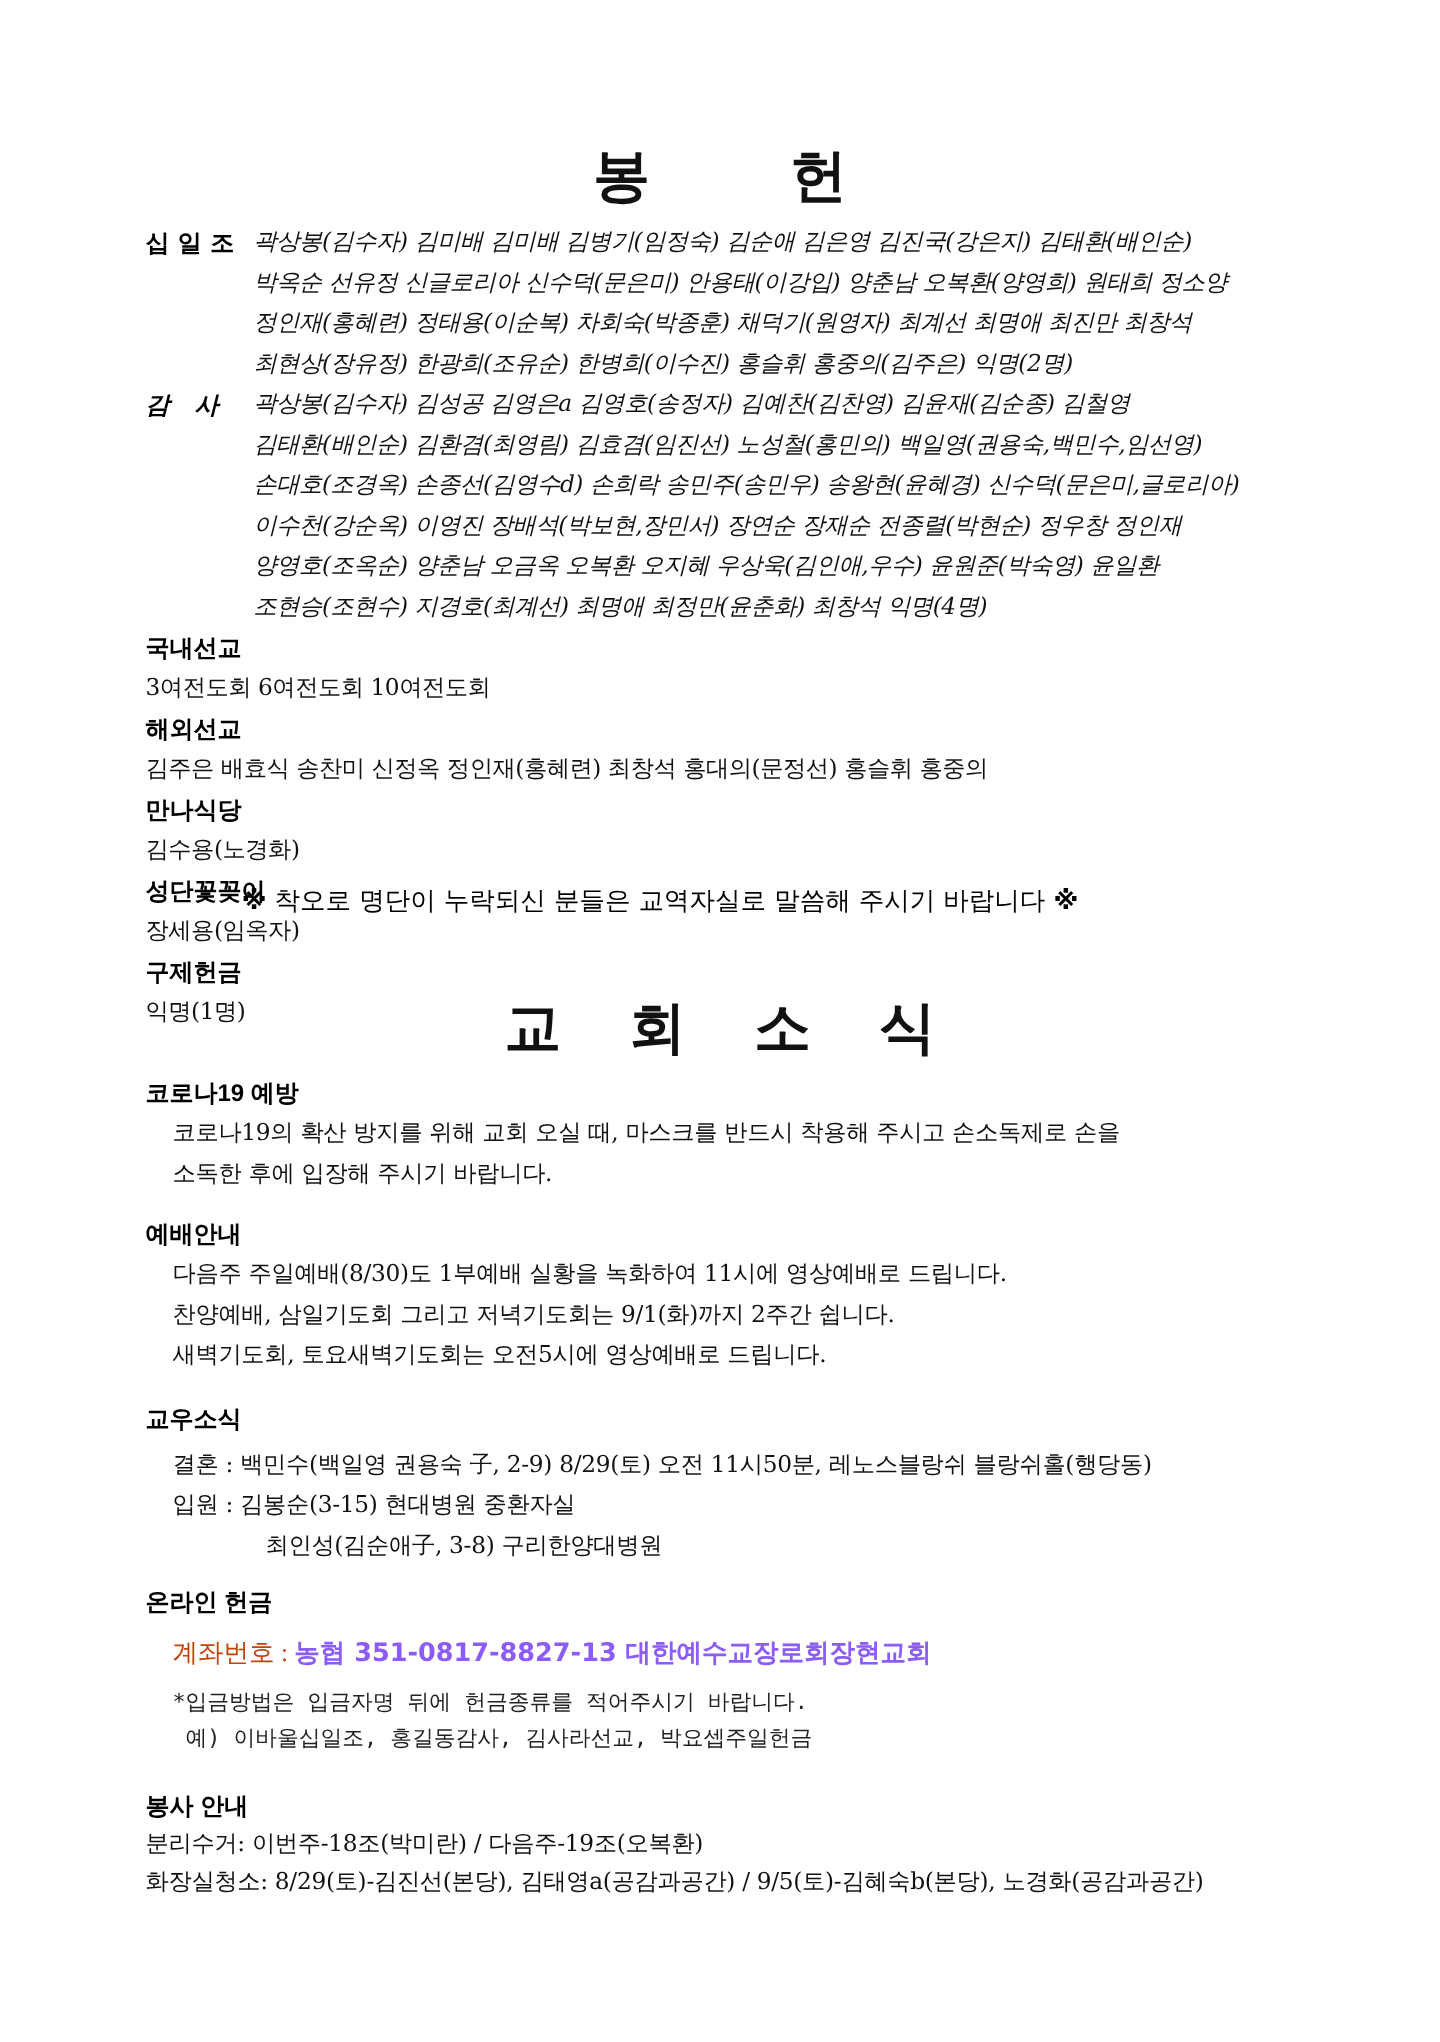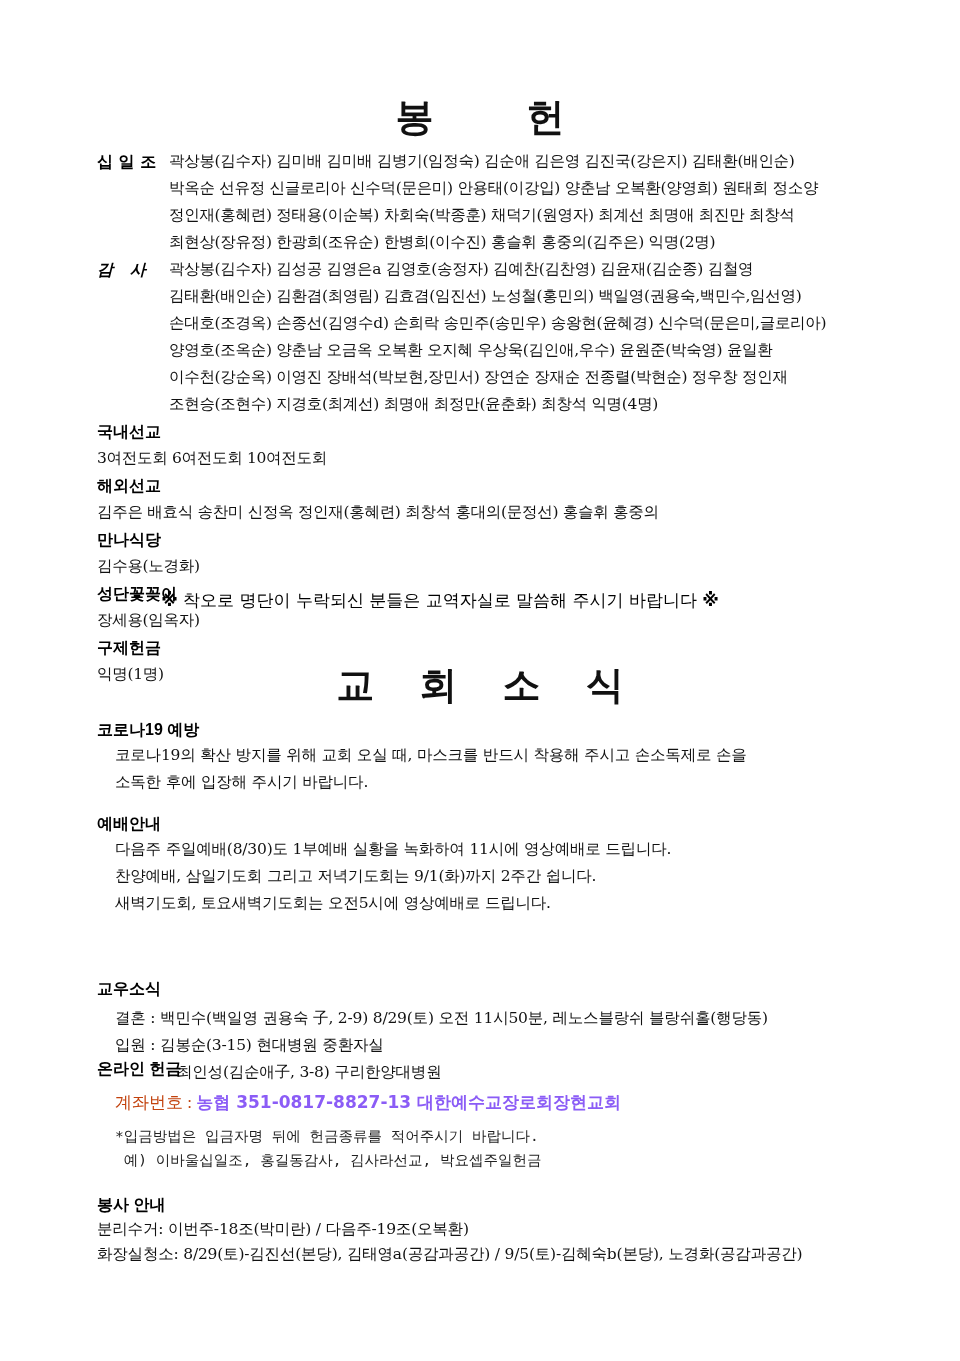--- a/index.html
+++ b/index.html
@@ -19,21 +19,21 @@
     .roster { position: absolute; left: 97px; top: 148px; width: 780px; }
     .row { display: flex; align-items: flex-start; }
     .label {
       font-family: "DejaVu Sans", "Liberation Sans", sans-serif;
       font-weight: bold; font-size: 16px; line-height: 27px;
       white-space: nowrap; flex: 0 0 auto; color: #000;
     }
     .label.spaced { width: 72px; }
     .label.spaced.gam { letter-spacing: 0; font-style: italic; }
     .names { font-size: 15.5px; line-height: 27px; letter-spacing: -0.3px; }
-    .names div { white-space: nowrap; }
+    .names div { white-space: nowrap; font-style: italic; }
     .row.single .label { width: auto; margin-right: 8px; }
     .row.single { margin-top: 0; flex-direction: column; }
 
     .notice {
       position: absolute; left: 0; top: 589px; width: 880px; text-align: center;
       font-family: "DejaVu Sans", "Liberation Sans", sans-serif;
       font-size: 17px; color: #000;
     }
     .notice .mark { font-weight: bold; }
 
@@ -69,22 +69,22 @@
       <div>정인재(홍혜련) 정태용(이순복) 차회숙(박종훈) 채덕기(원영자) 최계선 최명애 최진만 최창석</div>
       <div>최현상(장유정) 한광희(조유순) 한병희(이수진) 홍슬휘 홍중의(김주은) 익명(2명)</div>
     </div>
   </div>
   <div class="row">
     <div class="label spaced gam" style="white-space:pre">감   사</div>
     <div class="names">
       <div>곽상봉(김수자) 김성공 김영은a 김영호(송정자) 김예찬(김찬영) 김윤재(김순종) 김철영</div>
       <div>김태환(배인순) 김환겸(최영림) 김효겸(임진선) 노성철(홍민의) 백일영(권용숙,백민수,임선영)</div>
       <div>손대호(조경옥) 손종선(김영수d) 손희락 송민주(송민우) 송왕현(윤혜경) 신수덕(문은미,글로리아)</div>
+      <div>이수천(강순옥) 이영진 장배석(박보현,장민서) 장연순 장재순 전종렬(박현순) 정우창 정인재</div>
       <div>양영호(조옥순) 양춘남 오금옥 오복환 오지혜 우상욱(김인애,우수) 윤원준(박숙영) 윤일환</div>
-      <div>이수천(강순옥) 이영진 장배석(박보현,장민서) 장연순 장재순 전종렬(박현순) 정우창 정인재</div>
       <div>조현승(조현수) 지경호(최계선) 최명애 최정만(윤춘화) 최창석 익명(4명)</div>
     </div>
   </div>
   <div class="row single">
     <div class="label">국내선교</div>
     <div class="names">3여전도회 6여전도회 10여전도회</div>
   </div>
   <div class="row single">
     <div class="label">해외선교</div>
     <div class="names">김주은 배효식 송찬미 신정옥 정인재(홍혜련) 최창석 홍대의(문정선) 홍슬휘 홍중의</div>
@@ -117,21 +117,21 @@
   <div class="body">소독한 후에 입장해 주시기 바랍니다.</div>
 </div>
 
 <div class="sec" style="top:812px">
   <div class="sec-h">예배안내</div>
   <div class="body">다음주 주일예배(8/30)도 1부예배 실황을 녹화하여 11시에 영상예배로 드립니다.</div>
   <div class="body">찬양예배, 삼일기도회 그리고 저녁기도회는 9/1(화)까지 2주간 쉽니다.</div>
   <div class="body">새벽기도회, 토요새벽기도회는 오전5시에 영상예배로 드립니다.</div>
 </div>
 
-<div class="sec" style="top:977px">
+<div class="sec" style="top:935px">
   <div class="sec-h">교우소식</div>
   <div class="body" style="margin-top:4px">결혼 : 백민수(백일영 권용숙 子, 2-9) 8/29(토) 오전 11시50분, 레노스블랑쉬 블랑쉬홀(행당동)</div>
   <div class="body">입원 : 김봉순(3-15) 현대병원 중환자실</div>
   <div class="body indent2">최인성(김순애子, 3-8) 구리한양대병원</div>
 </div>
 
 <div class="sec" style="top:1057px">
   <div class="sec-h">온라인 헌금</div>
   <div class="account">
     <span class="acct-label">계좌번호 : </span>

